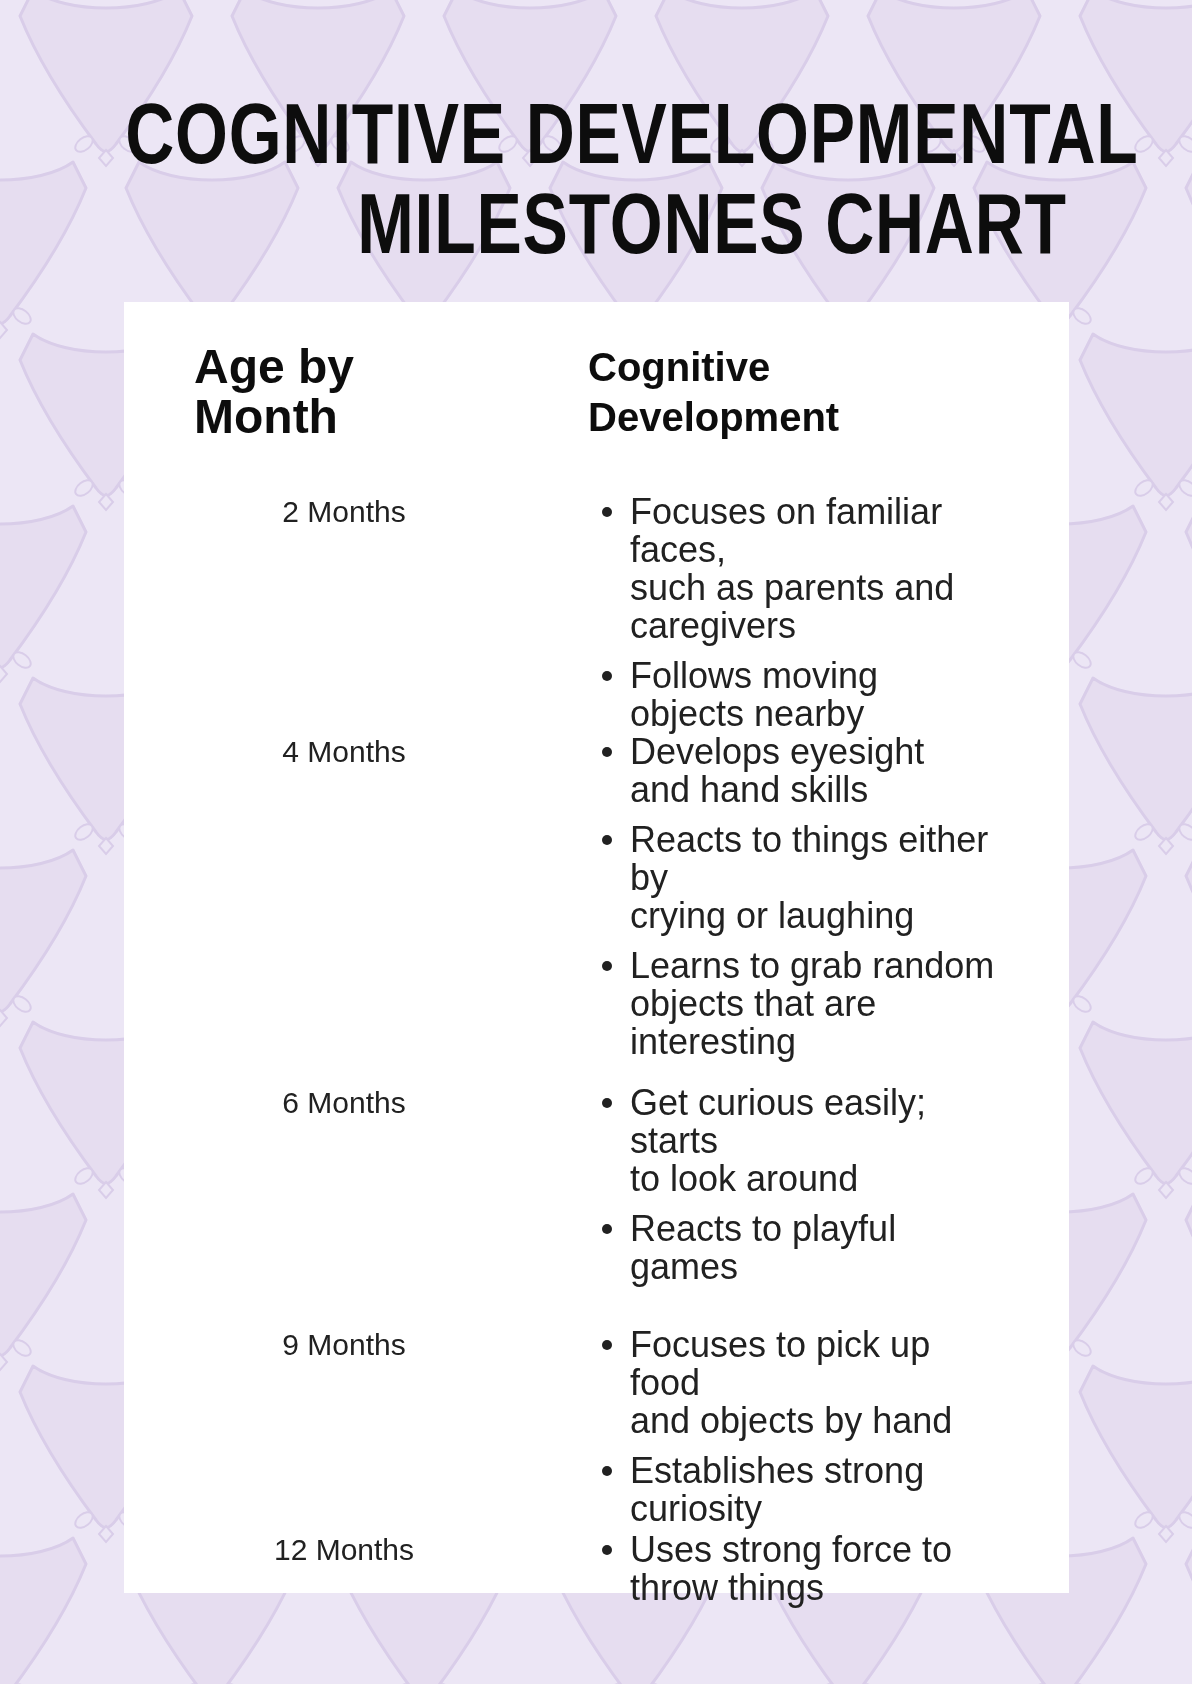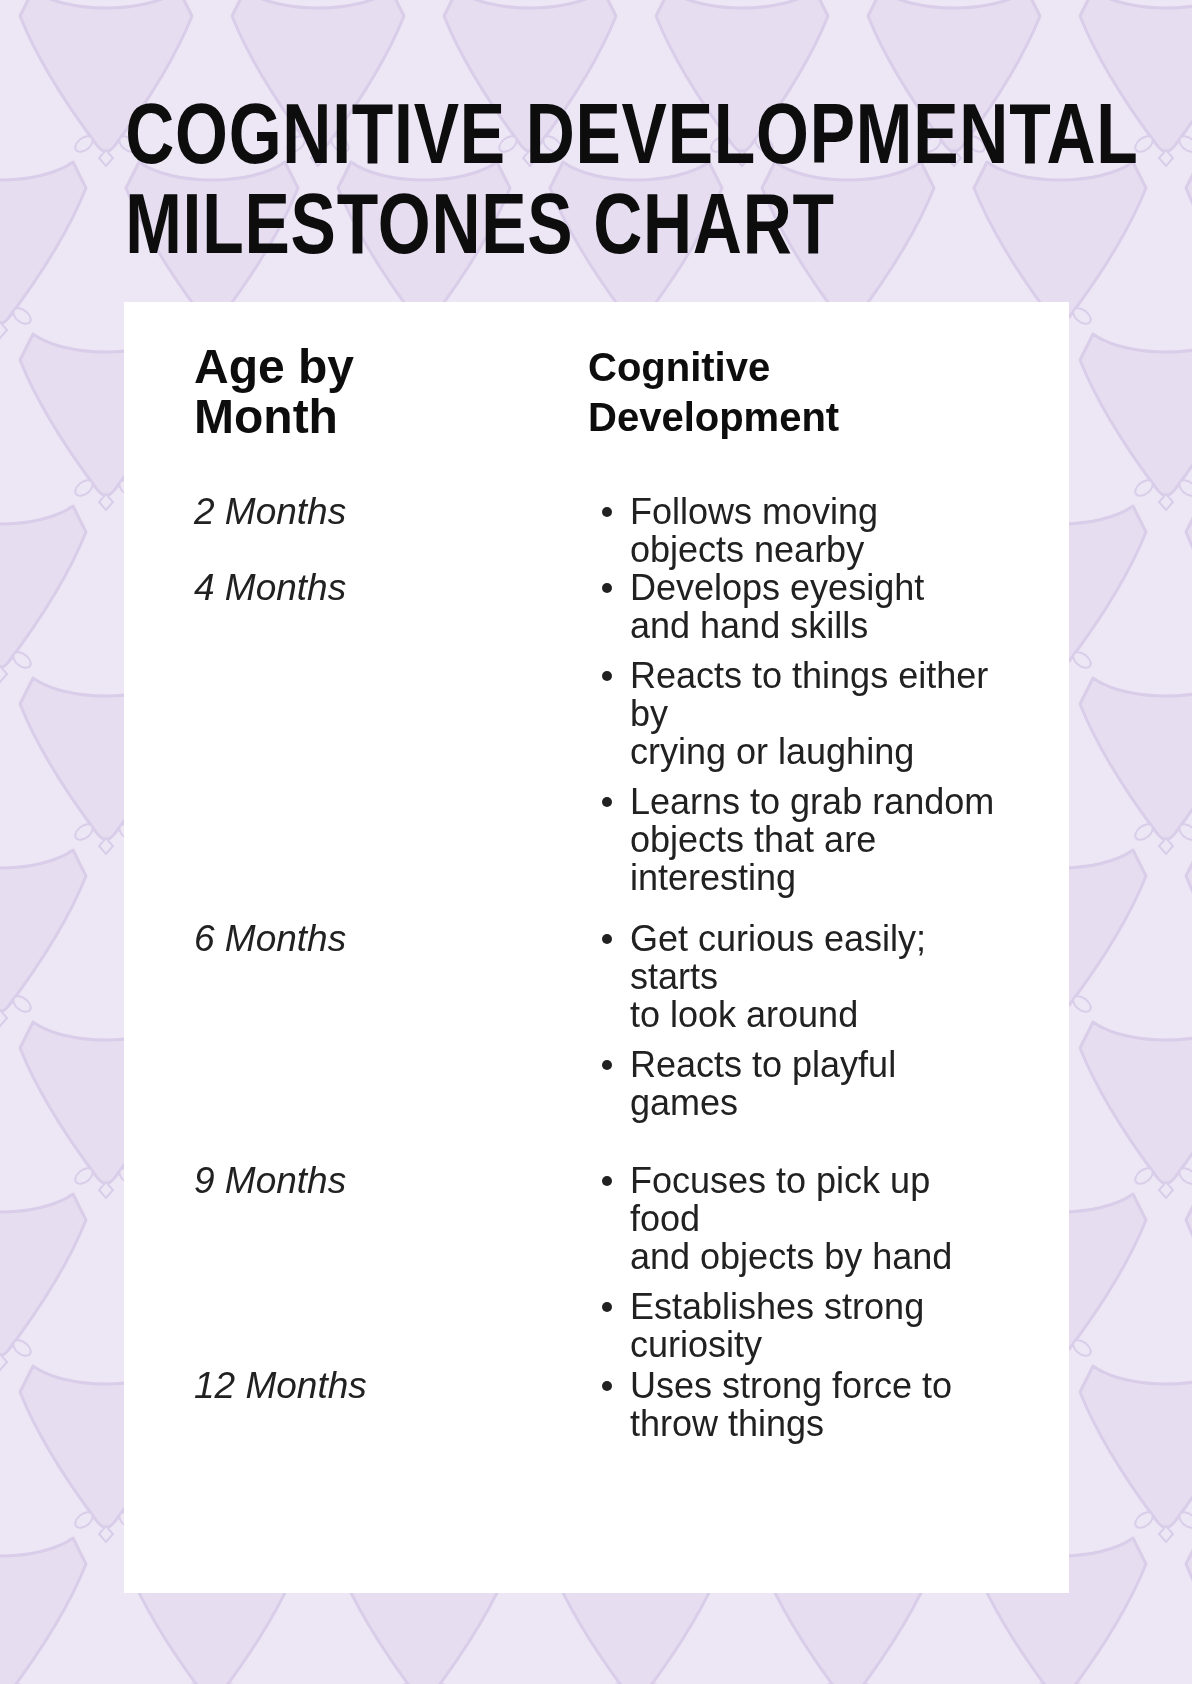--- a/index.html
+++ b/index.html
@@ -31,21 +31,21 @@
   .tess-eye {
     fill: var(--background, #ECE6F5);
     stroke: var(--pattern-outline, #DACEE9);
     stroke-width: 2;
   }
   .title {
     position: absolute;
     left: 0; top: 0;
     width: 100%;
     padding-top: 88px;
-    text-align: left;
+    text-align: right;
     color: var(--title-color, #0D0D0D);
   }
   .title-line {
     font-weight: 700;
     font-size: 86px;
     line-height: 90px;
     letter-spacing: 1px;
     transform: scaleX(0.79);
     transform-origin: 50% 50%;
     white-space: nowrap;
@@ -81,24 +81,23 @@
     white-space: pre-line;
     color: var(--title-color, #0D0D0D);
   }
   .header-row { min-height: 100px; }
   .data-row:nth-child(1) { margin-top: 51px; }
   .data-row:nth-child(2) { }
   .data-row:nth-child(3) { margin-top: 23px; }
   .data-row:nth-child(4) { margin-top: 40px; }
   .data-row:nth-child(5) { margin-top: 3px; }
   .age-label {
-    font-size: 37px;
+    font-size: 30px;
     line-height: 38px;
-    text-align: left;
-    font-style: italic;
+    text-align: center;
   }
   .milestone-list {
     margin: 0;
     padding: 0 0 0 12px;
     list-style: none;
   }
   .milestone-list li {
     position: relative;
     font-size: 36px;
     line-height: 38px;
@@ -150,20 +149,23 @@
   <main class="card">
     <div class="row header-row">
       <div class="header-age">Age by Month</div>
       <div class="header-dev">Cognitive
 Development</div>
     </div>
     <div id="rows">
   <section class="row data-row">
     <div class="age-label">2 Months</div>
     <ul class="milestone-list">
+            <li>Focuses on familiar faces,
+such as parents and
+caregivers</li>
             <li>Follows moving
 objects nearby</li>
           </ul>
   </section>
 
   <section class="row data-row">
     <div class="age-label">4 Months</div>
     <ul class="milestone-list">
             <li>Develops eyesight
 and hand skills</li>

